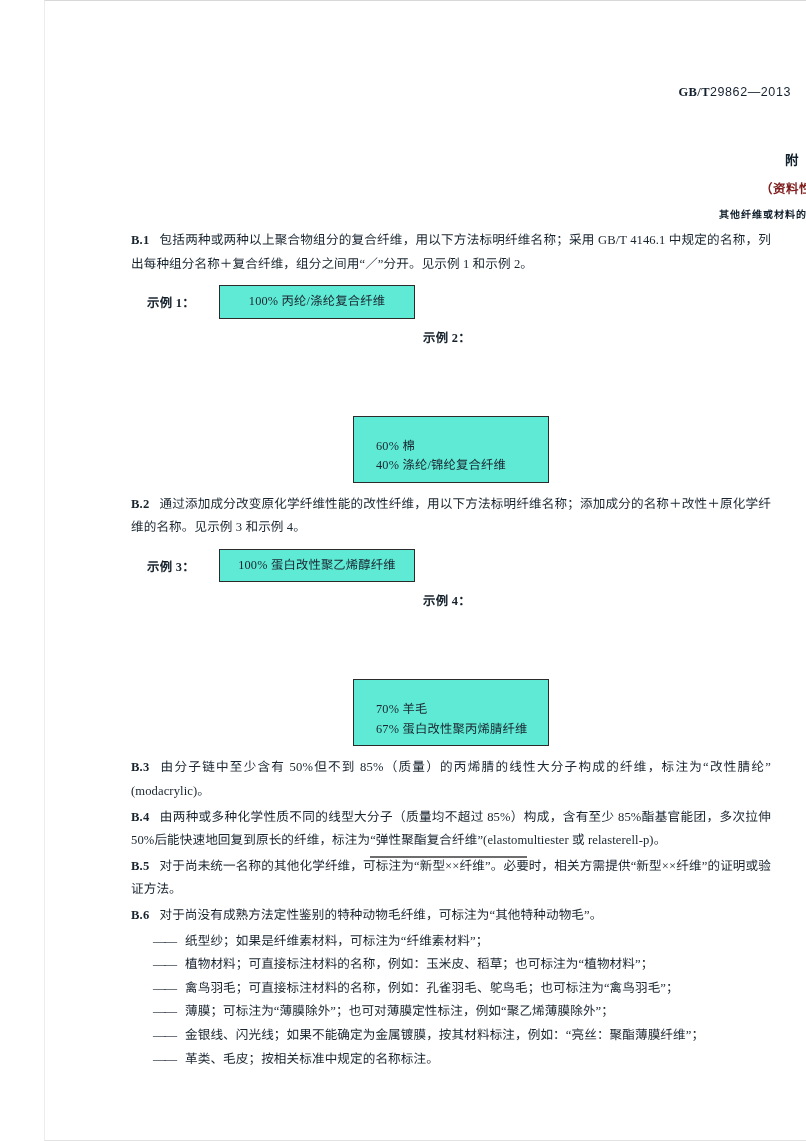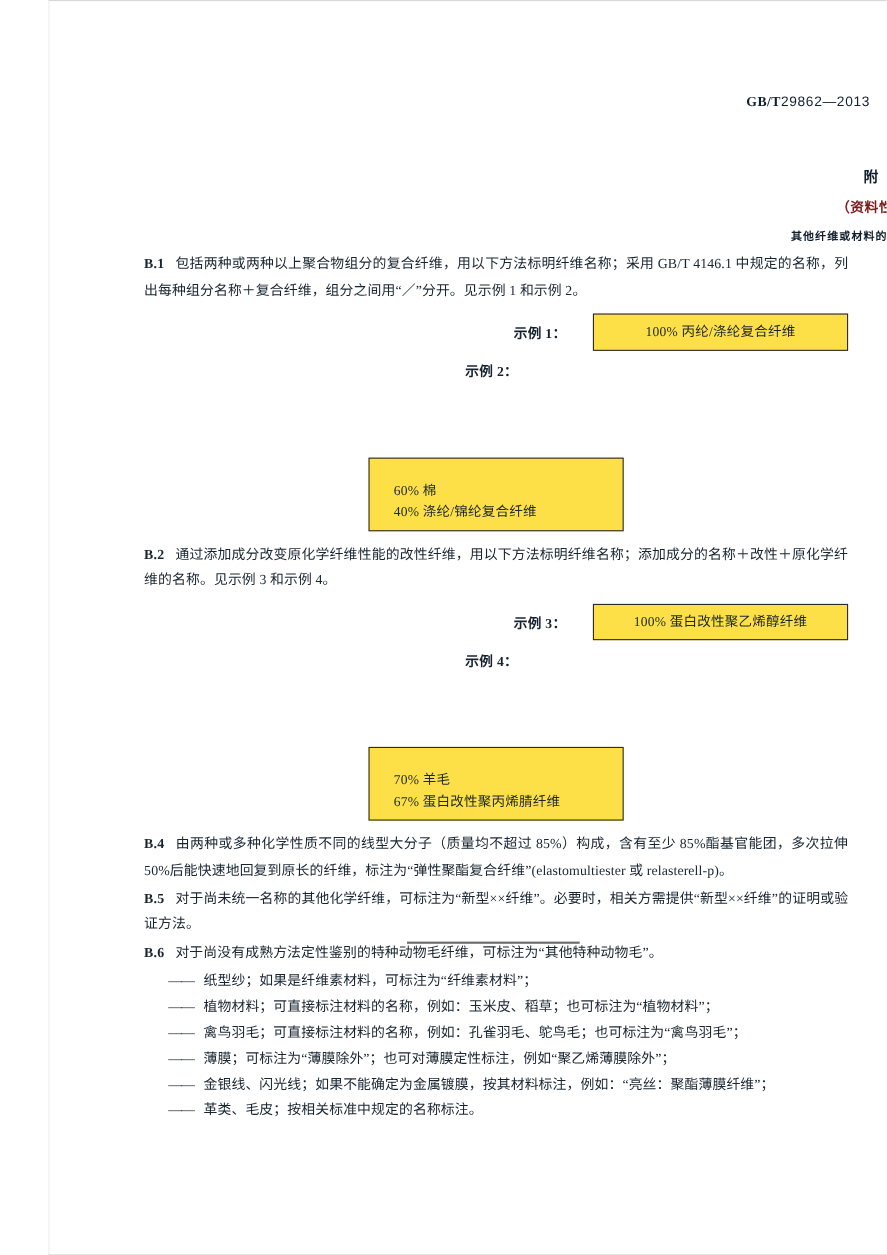--- a/index.html
+++ b/index.html
@@ -132,42 +132,41 @@
   }
 
   
   .example-group {
     margin: 9px 0 10px 0;
   }
   .example-row {
     display: flex;
     align-items: center;
     margin-bottom: 9px;
-    justify-content: flex-end;
   }
   .example-row:last-child {
     margin-bottom: 0;
     flex-direction: column;
   }
   .example-label {
     width: 88px;
     flex: 0 0 88px;
     font-size: 12.4px;
     font-weight: bold;
     color: #15212c;
     letter-spacing: 0.3px;
     padding-left: 16px;
     box-sizing: border-box;
   }
   .example-box {
     border: 1px solid #2b2b2b;
-    width: 232px;
+    width: 196px;
     box-sizing: border-box;
     padding: 5px 0;
-    background: #fde047;
+    background: #5eead4;
   }
   .example-box.one-line {
     padding: 6px 0 6px 0;
     text-align: center;
   }
   .example-box.multi-line {
     padding: 20px 0 6px 22px;
     text-align: left;
   }
   .example-box .line {
@@ -245,20 +244,25 @@
         </div>
         <div class="example-row">
           <div class="example-label">示例 4：</div>
           <div class="example-box multi-line">
             <div class="line">70% 羊毛</div>
             <div class="line">67% 蛋白改性聚丙烯腈纤维</div>
           </div>
         </div>
       </div>
 
+      <div class="blk">
+        <p class="para">
+          <span class="idx">B.3</span><span>由分子链中至少含有 50%但不到 85%（质量）的丙烯腈的线性大分子构成的纤维，标注为“改性腈纶”(modacrylic)。</span>
+        </p>
+      </div>
 
       <div class="blk">
         <p class="para">
           <span class="idx">B.4</span><span>由两种或多种化学性质不同的线型大分子（质量均不超过 85%）构成，含有至少 85%酯基官能团，多次拉伸 50%后能快速地回复到原长的纤维，标注为“弹性聚酯复合纤维”(elastomultiester 或 relasterell-p)。</span>
         </p>
       </div>
 
       <div class="blk">
         <p class="para">
           <span class="idx">B.5</span><span>对于尚未统一名称的其他化学纤维，可标注为“新型××纤维”。必要时，相关方需提供“新型××纤维”的证明或验证方法。</span>

